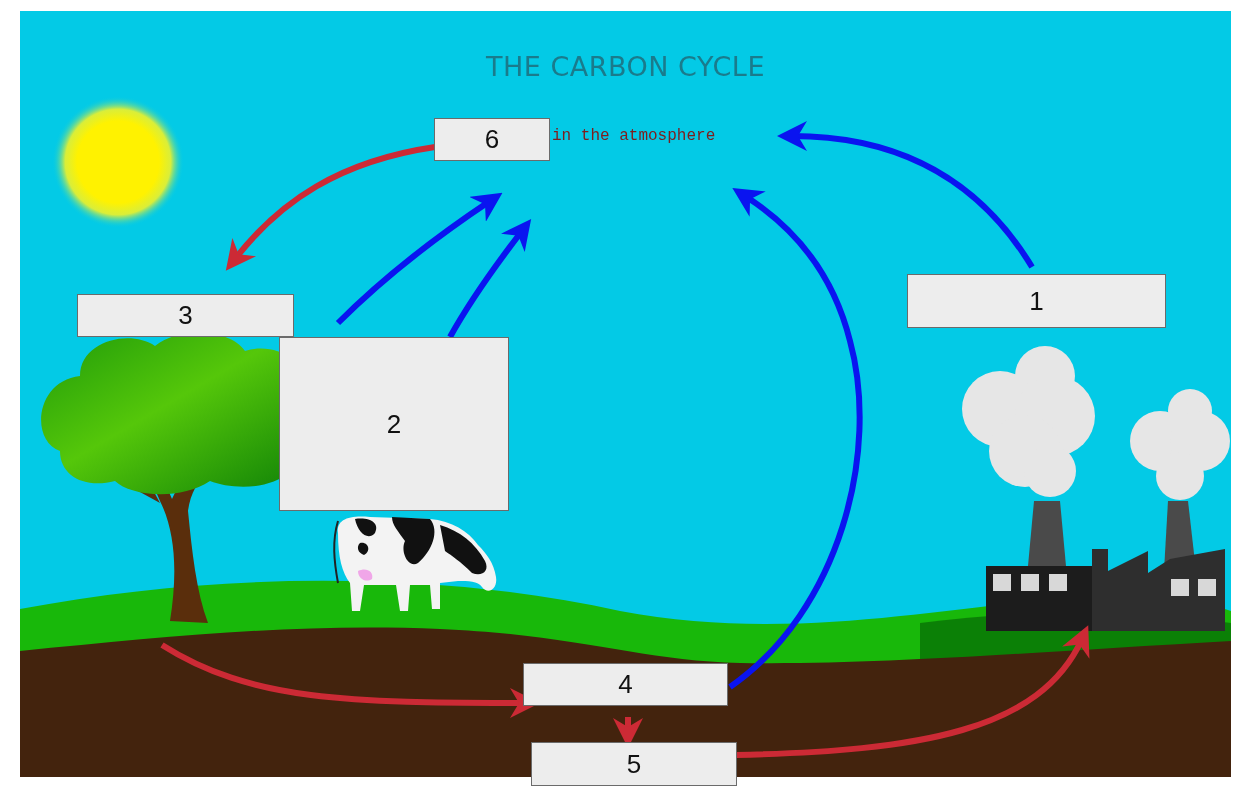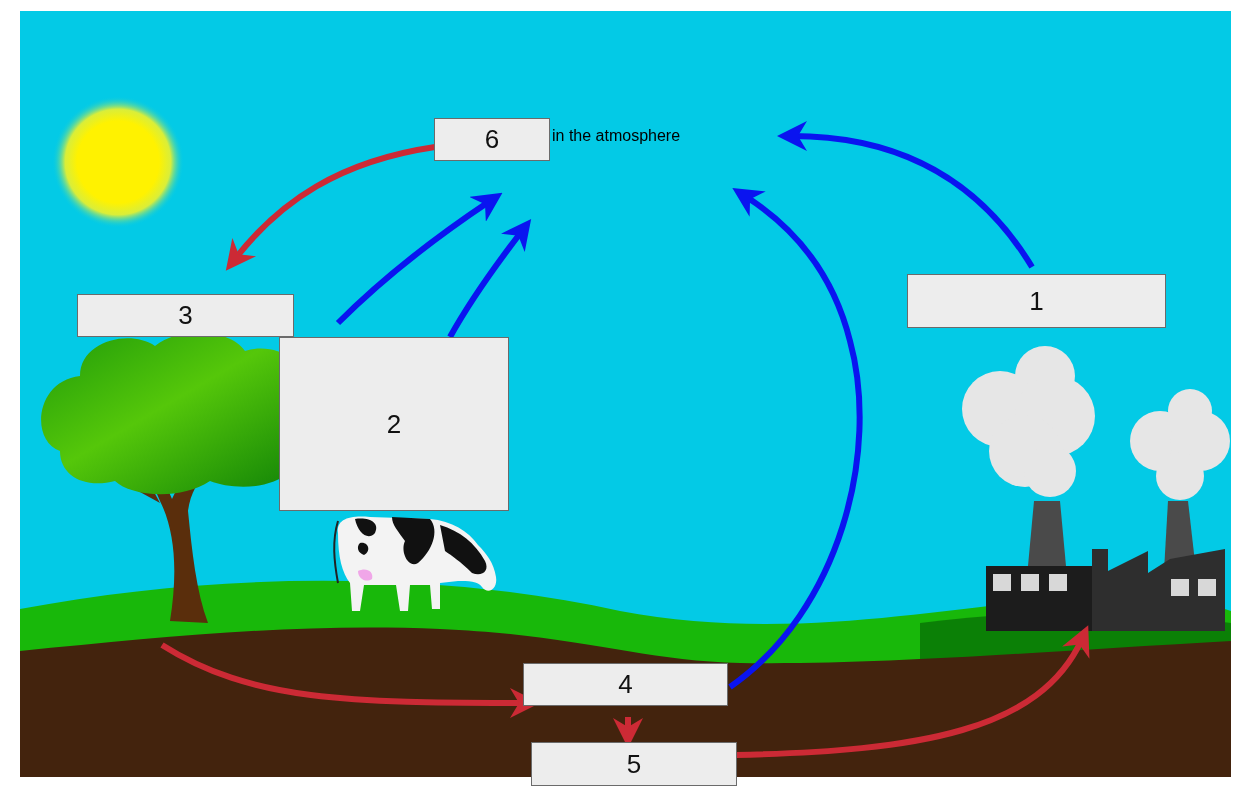--- a/index.html
+++ b/index.html
@@ -4,22 +4,22 @@
 <style>
   html, body { margin: 0; padding: 0; background: #ffffff; }
   body { width: 1250px; height: 799px; position: relative; overflow: hidden;
          font-family: "Liberation Sans", sans-serif; }
   #scene { position: absolute; left: 20px; top: 11px; width: 1211px; height: 766px;
            overflow: hidden; background: #03cae6; }
   #scene svg { position: absolute; left: 0; top: 0; }
   .title { position: absolute; left: 0; width: 1211px; top: 40px; text-align: center;
            font-family: "DejaVu Sans", sans-serif; font-size: 27px; color: #1a7b8c;
            letter-spacing: 0.5px; }
-  .atmo-text { position: absolute; left: 532px; top: 116px; font-family: Liberation Sans, sans-serif;
-               font-size: 16px; color: #000000; }
+  .atmo-text { position: absolute; left: 532px; top: 116px; font-family: Liberation Mono, monospace;
+               font-size: 16px; color: #7f1d1d; }
   .label-box { position: absolute; background: #ededed; border: 1.5px solid #6b6b6b;
                box-sizing: border-box; display: flex; align-items: center; justify-content: center;
                font-family: "Liberation Sans", sans-serif; font-size: 26px; color: #111; cursor: text; }
 </style>
 </head>
 <body>
 
 <div id="scene">
   <svg width="1211" height="766" viewBox="0 0 1211 766">
     <defs>
@@ -90,20 +90,21 @@
     <path d="M710,676 C820,600 860,440 830,330 C815,270 780,220 725,185" stroke="#0a14f0" stroke-width="6" fill="none" marker-end="url(#blueHead)"></path>
     <path d="M318,312 C360,270 410,230 470,190" stroke="#0a14f0" stroke-width="6" fill="none" marker-end="url(#blueHead)"></path>
     <path d="M430,326 C450,290 475,255 502,220" stroke="#0a14f0" stroke-width="6" fill="none" marker-end="url(#blueHead)"></path>
 
     <path d="M415,136 C320,150 260,190 215,248" stroke="#cc2a35" stroke-width="6" fill="none" marker-end="url(#redHead)"></path>
     <path d="M142,634 C230,690 330,692 505,692" stroke="#cc2a35" stroke-width="6" fill="none" marker-end="url(#redHead)"></path>
     <path d="M608,706 L608,722" stroke="#cc2a35" stroke-width="6" fill="none" marker-end="url(#redHead)"></path>
     <path d="M716,744 C900,740 1020,720 1062,628" stroke="#cc2a35" stroke-width="6" fill="none" marker-end="url(#redHead)"></path>
   </svg>
 
+  <div class="title">THE CARBON CYCLE</div>
   <div class="atmo-text">in the atmosphere</div>
 
   <div class="label-box" style="left:414px;top:107px;width:116px;height:43px;">6</div>
   <div class="label-box" style="left:57px;top:283px;width:217px;height:43px;">3</div>
   <div class="label-box" style="left:259px;top:326px;width:230px;height:174px;">2</div>
   <div class="label-box" style="left:887px;top:263px;width:259px;height:54px;">1</div>
   <div class="label-box" style="left:503px;top:652px;width:205px;height:43px;">4</div>
 </div>
 
 <div class="label-box" style="left:531px;top:742px;width:206px;height:44px;">5</div>

